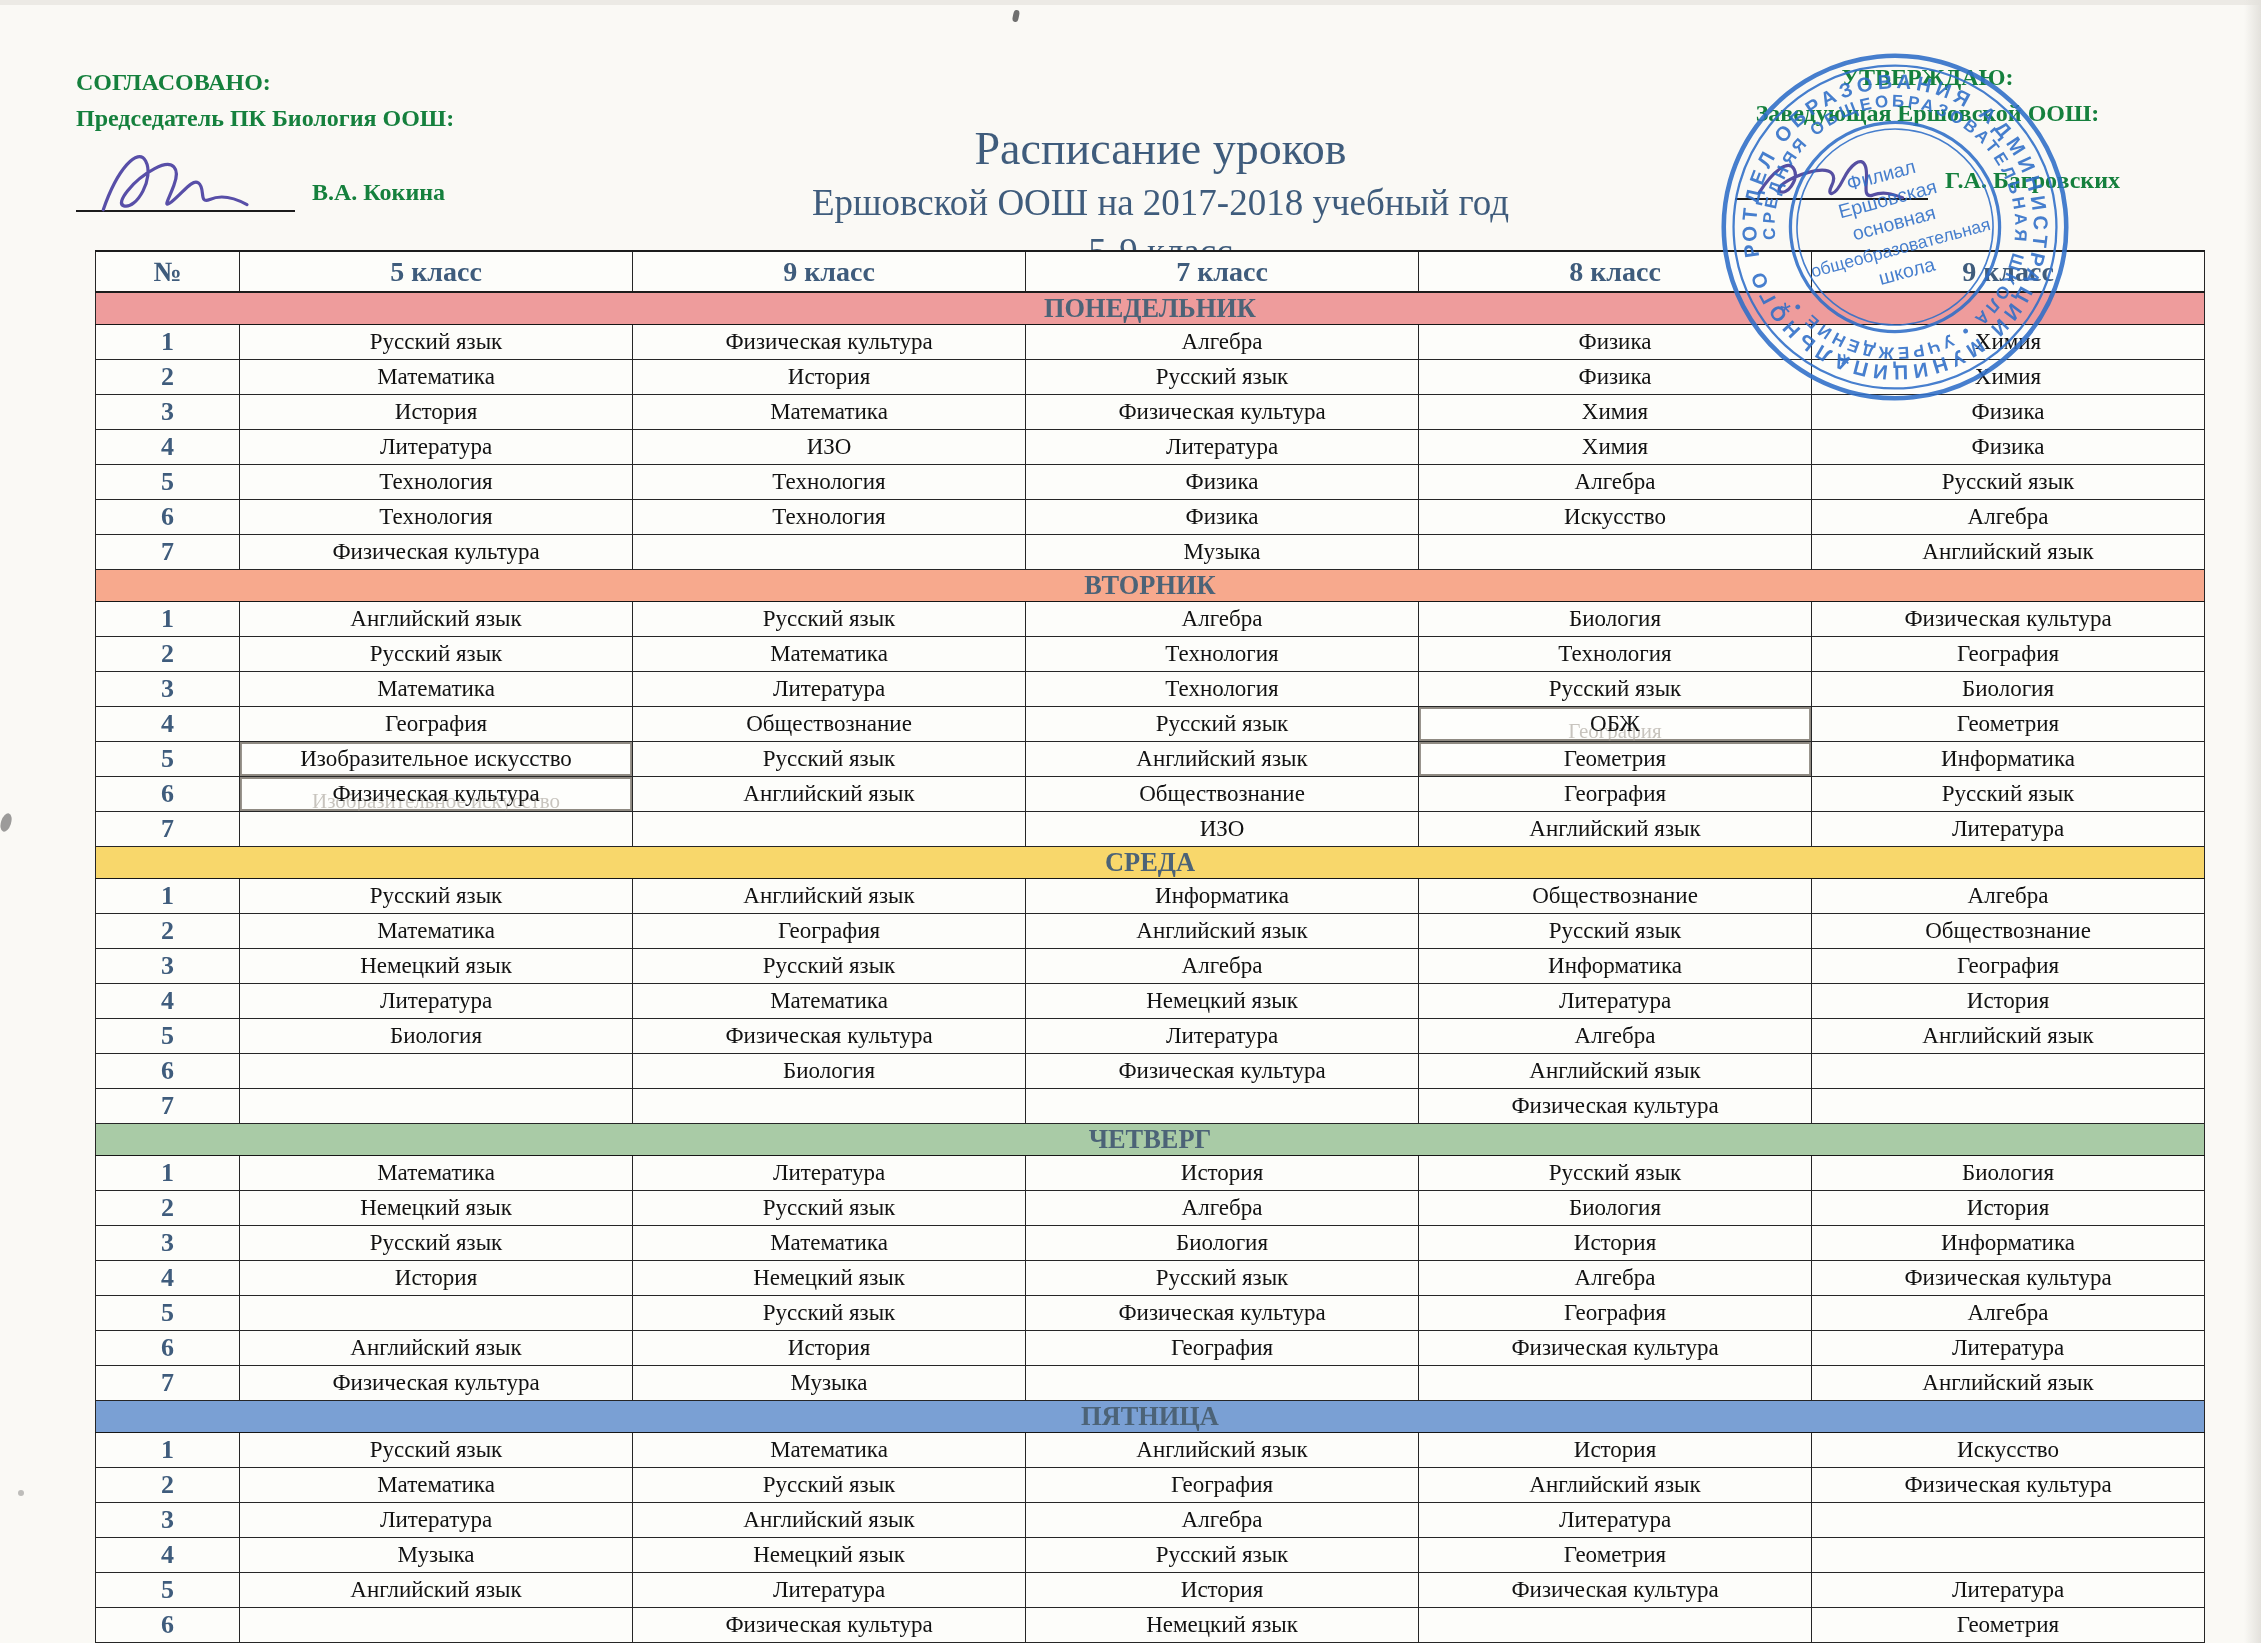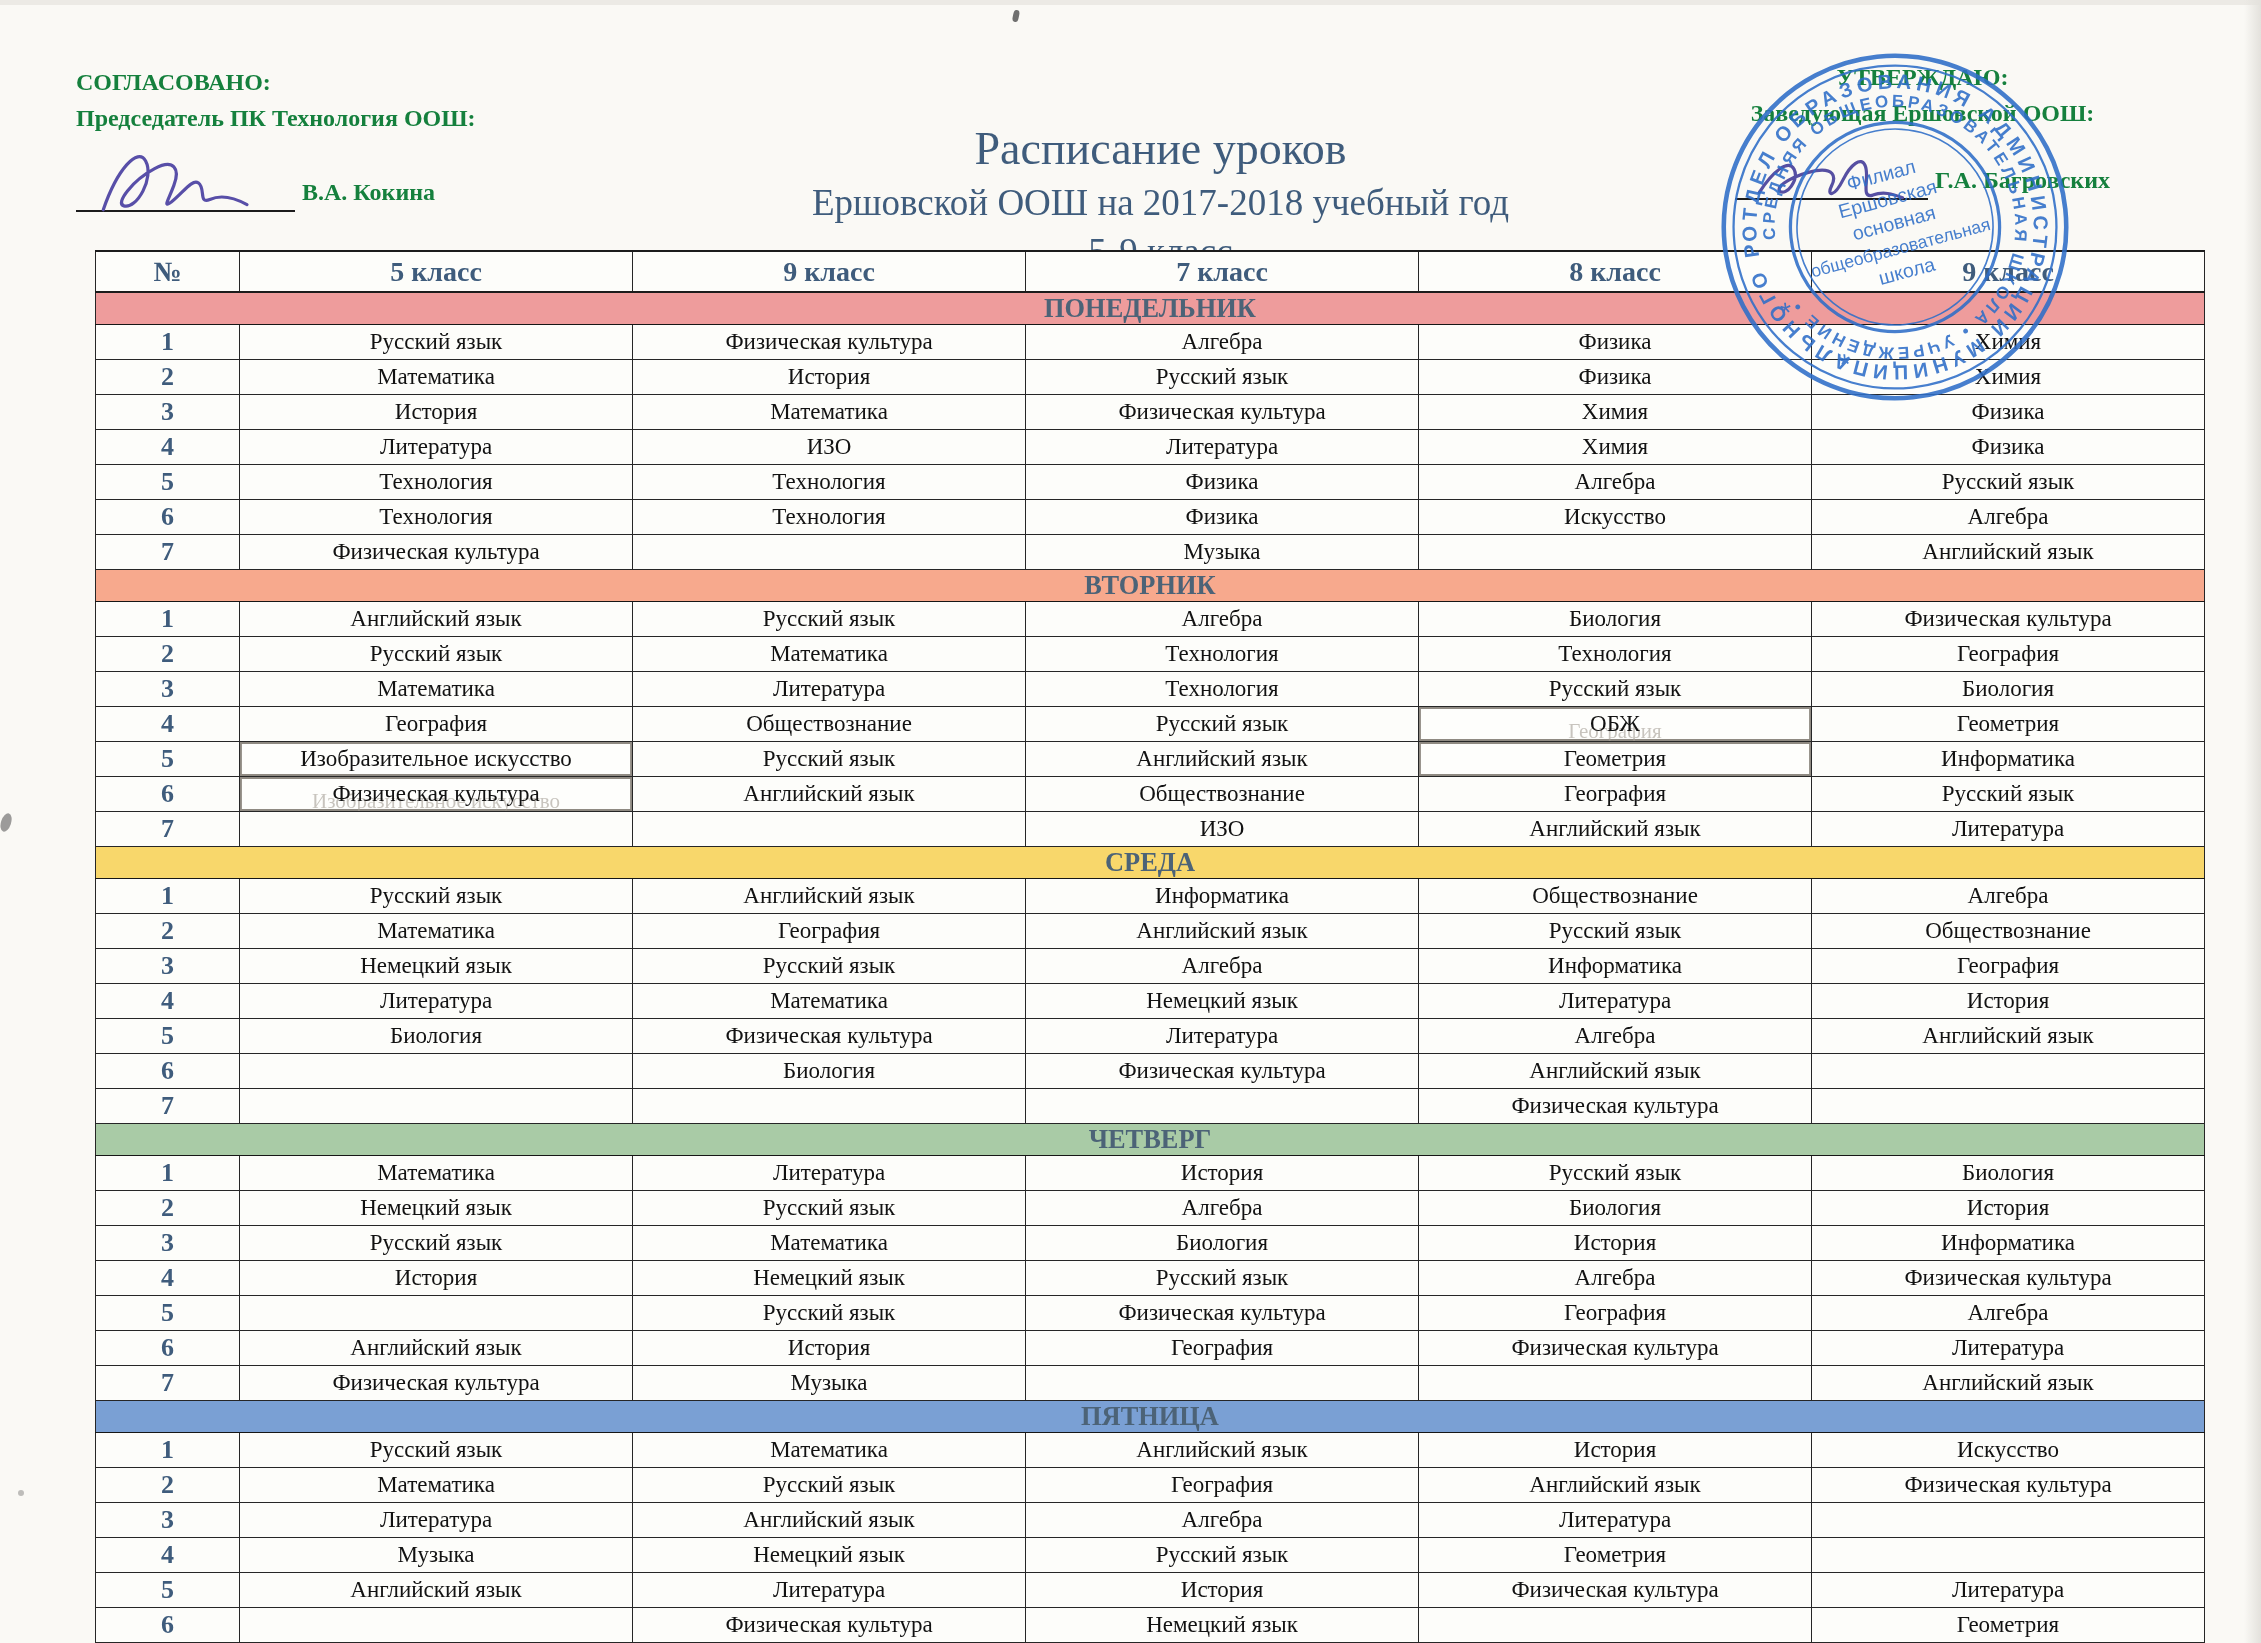--- a/index.html
+++ b/index.html
@@ -19,21 +19,21 @@
   .smudge.c{left:18px;top:1490px;width:6.4px;height:6.4px;opacity:.35;}
 
   
   .approval{position:absolute;font-size:24px;font-weight:bold;line-height:1.5;color:#15803d;}
   .approval.left{left:76px;top:64px;}
   .approval.right{left:1735px;top:59px;text-align:center;}
   .sig-row{display:flex;align-items:flex-end;margin-top:2.6px;}
   .sig-slot{position:relative;width:219px;height:71px;border-bottom:2.6px solid #1c1c1c;flex:0 0 auto;}
   .approval.right .sig-slot{width:193px;height:64px;}
   .sig-slot svg{position:absolute;left:19.3px;bottom:-10.3px;}
-  .sig-name{margin-left:7px;padding-bottom:1.3px;white-space:nowrap;}
+  .sig-name{margin-left:17px;padding-bottom:1.3px;white-space:nowrap;}
 
   
   .title{position:absolute;left:677px;top:121px;width:967px;text-align:center;
     color:#3f5c7c;font-weight:normal;line-height:1.2;}
   .title .t1{font-size:46px;}
   .title .t2{font-size:37px;margin-top:5.2px;}
   .title .t3{font-size:37px;margin-top:3.9px;}
 
   
   table.tt{position:absolute;left:95px;top:250px;width:2109px;
@@ -59,21 +59,21 @@
 <body>
 
 <div class="scan-edge-top"></div>
 <div class="scan-edge-right"></div>
 <div class="smudge a"></div>
 <div class="smudge b"></div>
 <div class="smudge c"></div>
 
 <div class="approval left">
   <div>СОГЛАСОВАНО:</div>
-  <div>Председатель ПК Технология ООШ:</div>
+  <div>Председатель ПК Биология ООШ:</div>
   <div class="sig-row">
     <span class="sig-slot">
       <svg width="168" height="77" viewBox="0 0 260 120">
         <path d="M12,104 C 34,40 66,6 78,28 C 92,54 64,104 44,98 C 30,94 58,58 92,40 C 122,24 132,40 122,66 C 114,88 104,102 118,92 C 136,78 150,56 160,62 C 172,70 160,96 178,88 C 196,80 214,84 236,96" fill="none" stroke="#584fa8" stroke-width="5" stroke-linecap="round"></path>
       </svg>
     </span>
     <span class="sig-name">В.А. Кокина</span>
   </div>
 </div>
 

